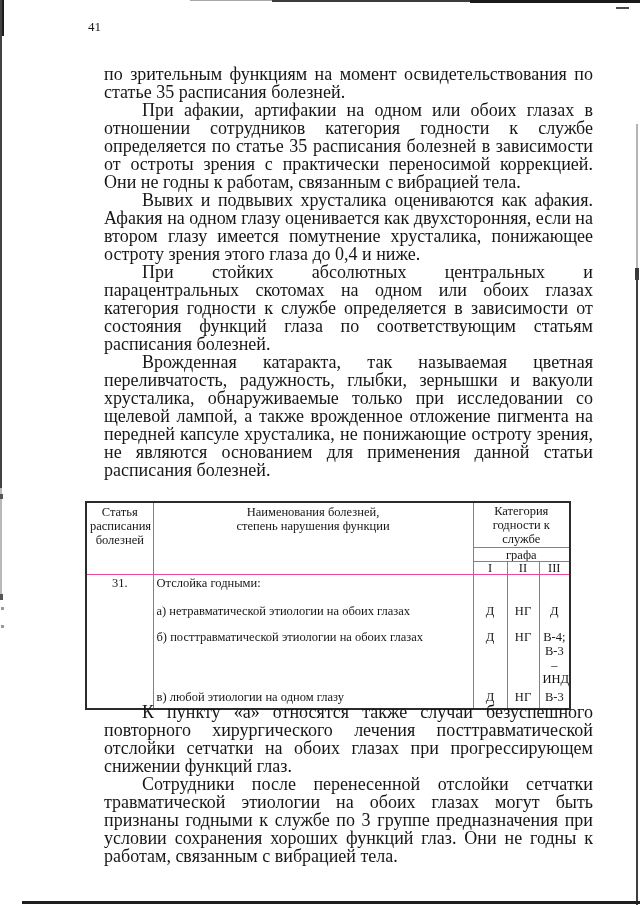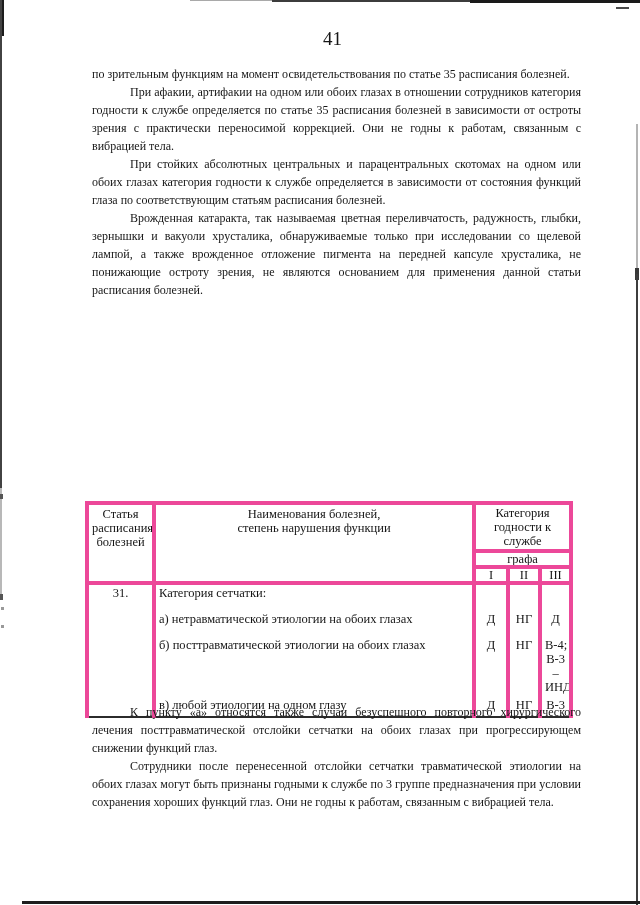--- a/index.html
+++ b/index.html
@@ -7,45 +7,45 @@
     width:640px; height:905px;
     background:#ffffff;
     color:#161616;
     font-family:"Liberation Serif", serif;
     position:relative;
     overflow:hidden;
   }
   .artifact { position:absolute; }
 
   .page-number {
-    position:absolute; left:88px; top:31px; width:489px;
-    text-align:center; font-size:19px; line-height:16px;
+    position:absolute; left:88px; top:19px; width:489px;
+    text-align:left; font-size:13px; line-height:16px;
   }
 
   .text-block {
-    position:absolute; left:92px; width:489px;
-    font-size:12px; line-height:18px;
+    position:absolute; left:104px; width:489px;
+    font-size:18px; line-height:18px;
     text-align:justify;
   }
   #text-before { top:65px; }
   #text-after  { top:703px; }
   .text-block p { margin:0; }
   .text-block p.indent { text-indent:38px; }
 
   .table-wrap { position:absolute; left:85px; top:501px; }
   table.schedule {
     border-collapse:collapse;
     table-layout:fixed;
     width:484px;
     font-size:12.5px;
     color:#161616;
     border:2px solid #2b2b2b;
   }
   table.schedule td {
-    border:4px solid #ec4899;
+    border:1px solid #ec4899;
     padding:1px 3px;
     overflow:hidden;
   }
   tr.hrow td {
     text-align:center;
     vertical-align:middle;
     white-space:pre-line;
     line-height:14px;
   }
   tr.h1 { height:29px; }
@@ -86,20 +86,21 @@
 <div class="artifact" style="left:636px; top:124px; width:2px; height:150px; background:#b4b4b4;"></div>
 <div class="artifact" style="left:635px; top:268px; width:4px; height:12px; background:#383838;"></div>
 <div class="artifact" style="left:636px; top:274px; width:2px; height:631px; background:#3e3e3e;"></div>
 <div class="artifact" style="left:22px; top:901px; width:618px; height:3px; background:#1e1e1e;"></div>
 
 <div class="page-number">41</div>
 
 <div class="text-block" id="text-before">
   <p>по зрительным функциям на момент освидетельствования по статье 35 расписания болезней.</p>
   <p class="indent">При афакии, артифакии на одном или обоих глазах в отношении сотрудников категория годности к службе определяется по статье 35 расписания болезней в зависимости от остроты зрения с практически переносимой коррекцией. Они не годны к работам, связанным с вибрацией тела.</p>
+  <p class="indent">Вывих и подвывих хрусталика оцениваются как афакия. Афакия на одном глазу оценивается как двухсторонняя, если на втором глазу имеется помутнение хрусталика, понижающее остроту зрения этого глаза до 0,4 и ниже.</p>
   <p class="indent">При стойких абсолютных центральных и парацентральных скотомах на одном или обоих глазах категория годности к службе определяется в зависимости от состояния функций глаза по соответствующим статьям расписания болезней.</p>
   <p class="indent">Врожденная катаракта, так называемая цветная переливчатость, радужность, глыбки, зернышки и вакуоли хрусталика, обнаруживаемые только при исследовании со щелевой лампой, а также врожденное отложение пигмента на передней капсуле хрусталика, не понижающие остроту зрения, не являются основанием для применения данной статьи расписания болезней.</p>
 </div>
 
 <div class="table-wrap">
   <table class="schedule">
     <colgroup>
       <col style="width:67px">
         <col style="width:320px">
         <col style="width:34px">
@@ -119,21 +120,21 @@
     <tr class="hrow h2">
       <td colspan="3">графа</td>
     </tr>
     <tr class="hrow h3">
       <td>I</td>
       <td>II</td>
       <td>III</td>
     </tr>
     <tr class="brow r1">
       <td class="art">31.</td>
-      <td class="name">Категория сетчатки:</td>
+      <td class="name">Отслойка годными:</td>
       <td class="val"></td>
       <td class="val"></td>
       <td class="val"></td>
     </tr>
     <tr class="brow r2">
       <td class="art"></td>
       <td class="name">а) нетравматической этиологии на обоих глазах</td>
       <td class="val">Д</td>
       <td class="val">НГ</td>
       <td class="val">Д</td>

